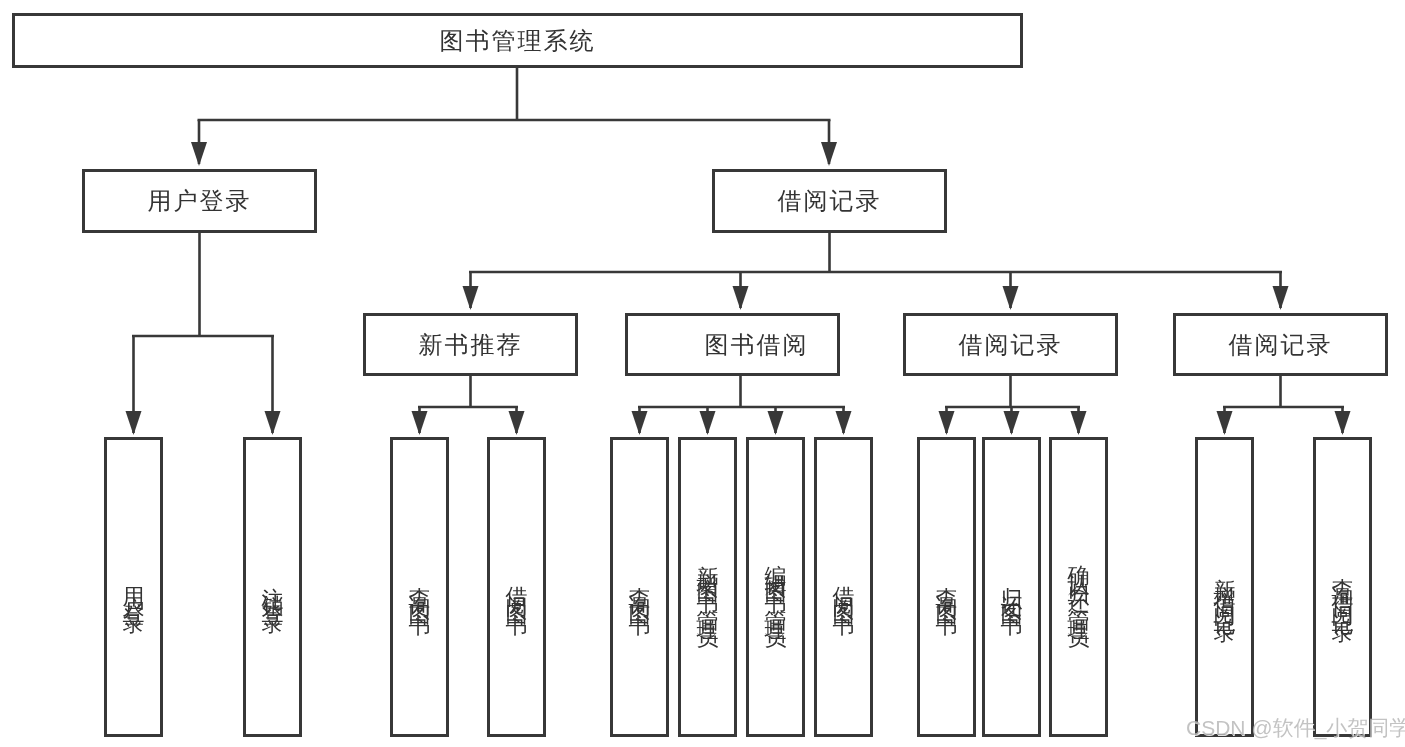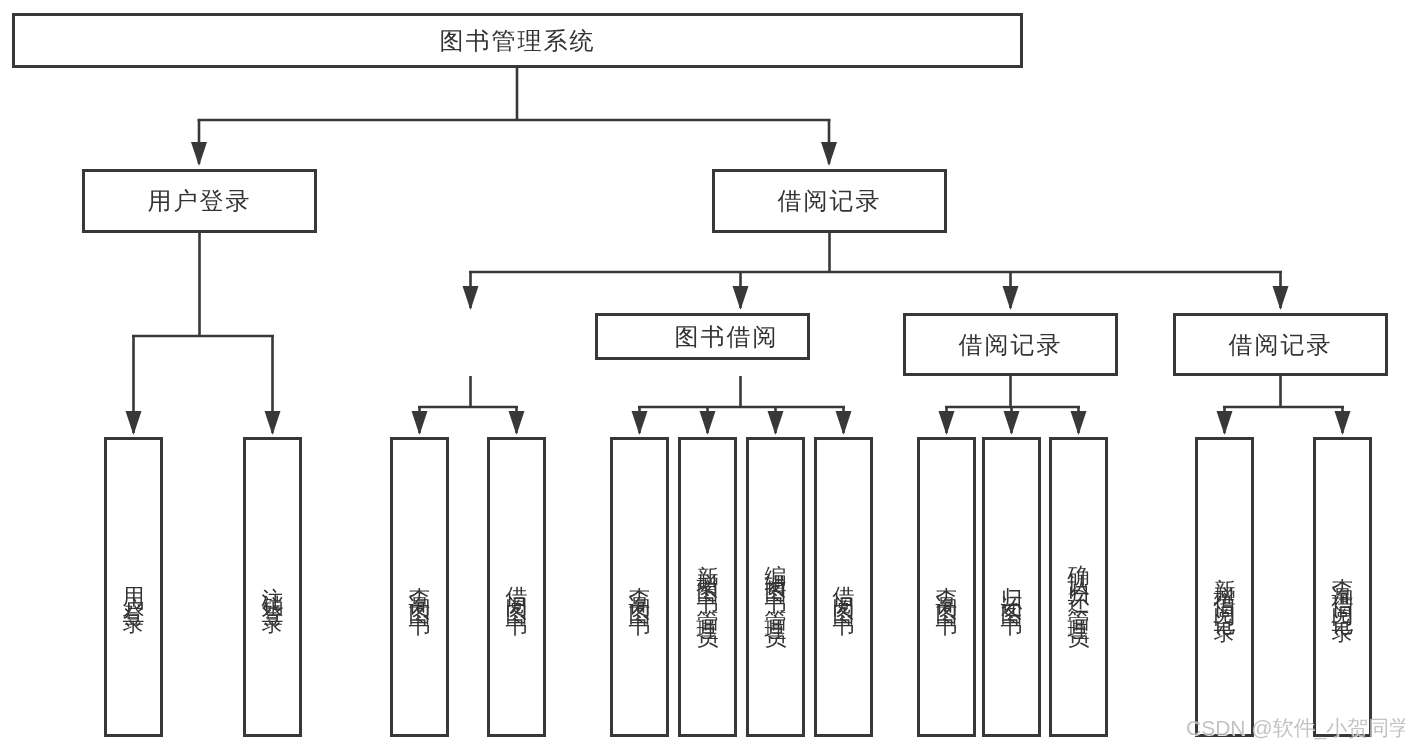--- a/index.html
+++ b/index.html
@@ -115,21 +115,24 @@
     <span class="lbl">图书管理系统</span>
   </div>
 
   <div class="node" style="left:82px; top:169px; width:235px; height:64px;">
     <span class="lbl">用户登录</span>
   </div>
   <div class="node" style="left:712px; top:169px; width:235px; height:64px;">
     <span class="lbl">借阅记录</span>
   </div>
 
-  <div class="node" style="left:595px; top:313px; width:215px; height:47px;padding-left:48px;">
+  <div class="node" style="left:363px; top:313px; width:215px; height:63px;">
+    <span class="lbl">新书推荐</span>
+  </div>
+  <div class="node" style="left:625px; top:313px; width:215px; height:63px;padding-left:48px;">
     <span class="lbl">图书借阅</span>
   </div>
   <div class="node" style="left:903px; top:313px; width:215px; height:63px;">
     <span class="lbl">借阅记录</span>
   </div>
   <div class="node" style="left:1173px; top:313px; width:215px; height:63px;">
     <span class="lbl">借阅记录</span>
   </div>
 
   <div class="node leaf" style="left:104px; top:437px; width:59px; height:300px;">

